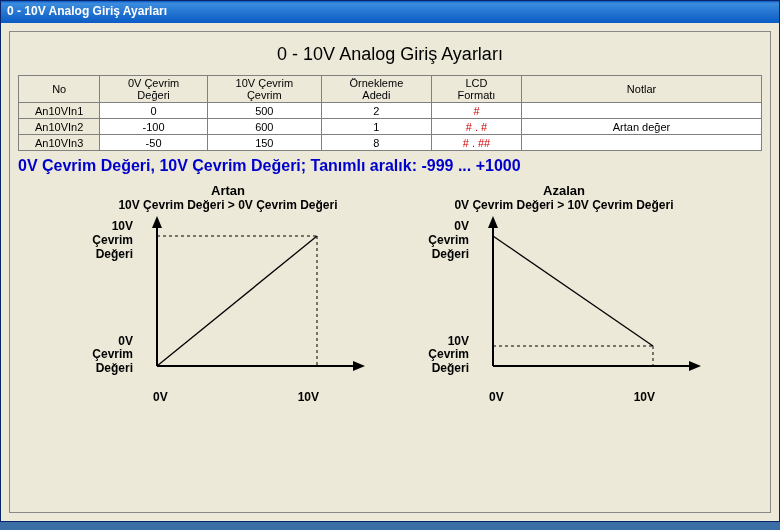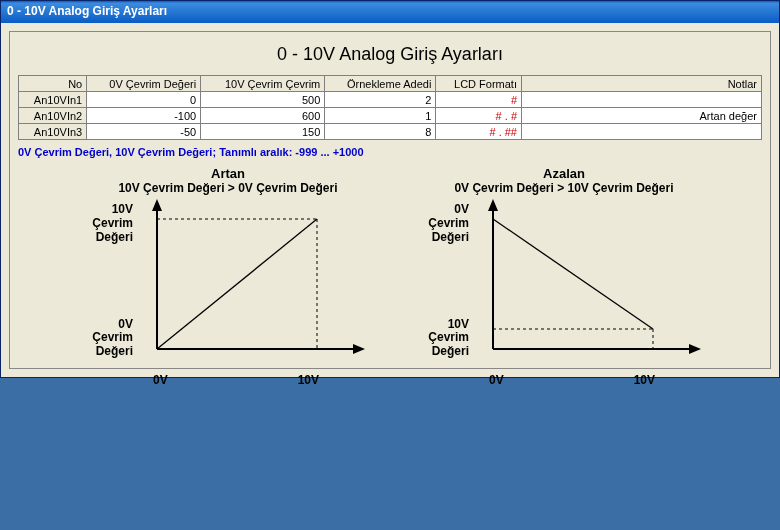--- a/index.html
+++ b/index.html
@@ -8,21 +8,21 @@
       padding: 0;
       font-family: Tahoma, Arial, sans-serif;
       font-size: 11px;
       background: #3a6ea5;
       width: 780px;
       height: 530px;
       overflow: hidden;
     }
     .window {
       width: 780px;
-      height: 378px;
+      height: 522px;
       background: #3b82f6;
       border: 1px solid #0a246a;
     }
     .titlebar {
       height: 22px;
       background: linear-gradient(to bottom, #0a5bc4 0%, #3c8cde 10%, #0a5bc4 100%);
       color: white;
       font-weight: bold;
       padding: 3px 6px;
       font-size: 12px;
@@ -47,37 +47,37 @@
       margin: 4px 0 10px 0;
     }
     table.grid {
       border-collapse: collapse;
       width: 100%;
       background: white;
       font-size: 11px;
     }
     table.grid th, table.grid td {
       border: 1px solid #808080;
-      padding: 1px 4px;
-      text-align: right;
+      padding: 1px 16px;
+      text-align: center;
       height: 16px;
       font-weight: normal;
     }
     table.grid th {
       background: #ece9d8;
     }
     table.grid td.rowhead {
       background: #ece9d8;
     }
     td.lcd { color: #d00000; }
     .note-blue {
       color: #0000cc;
       font-weight: bold;
       margin-top: 6px;
-      font-size: 11px;
+      font-size: 16px;
     }
     .chart-row {
       display: flex;
       gap: 16px;
       margin-top: 8px;
       padding-left: 50px;
     }
     .chart-block {
       width: 320px;
     }

